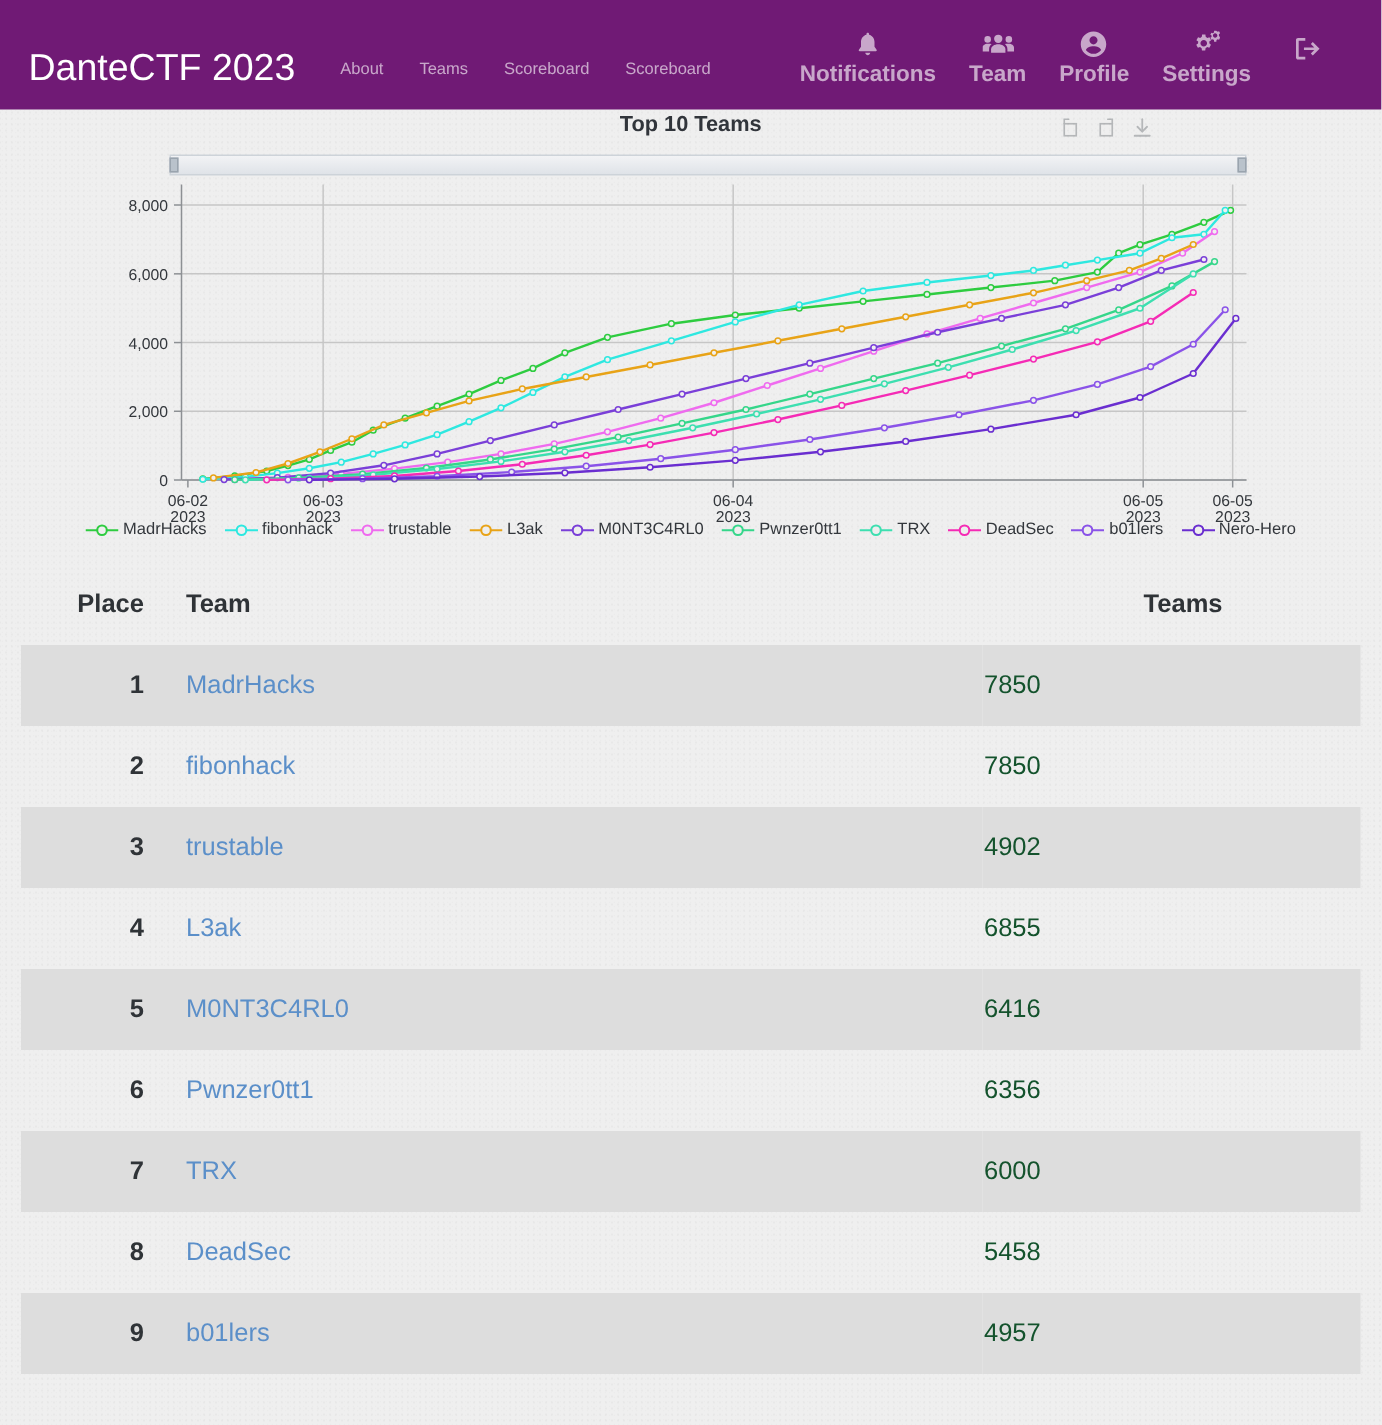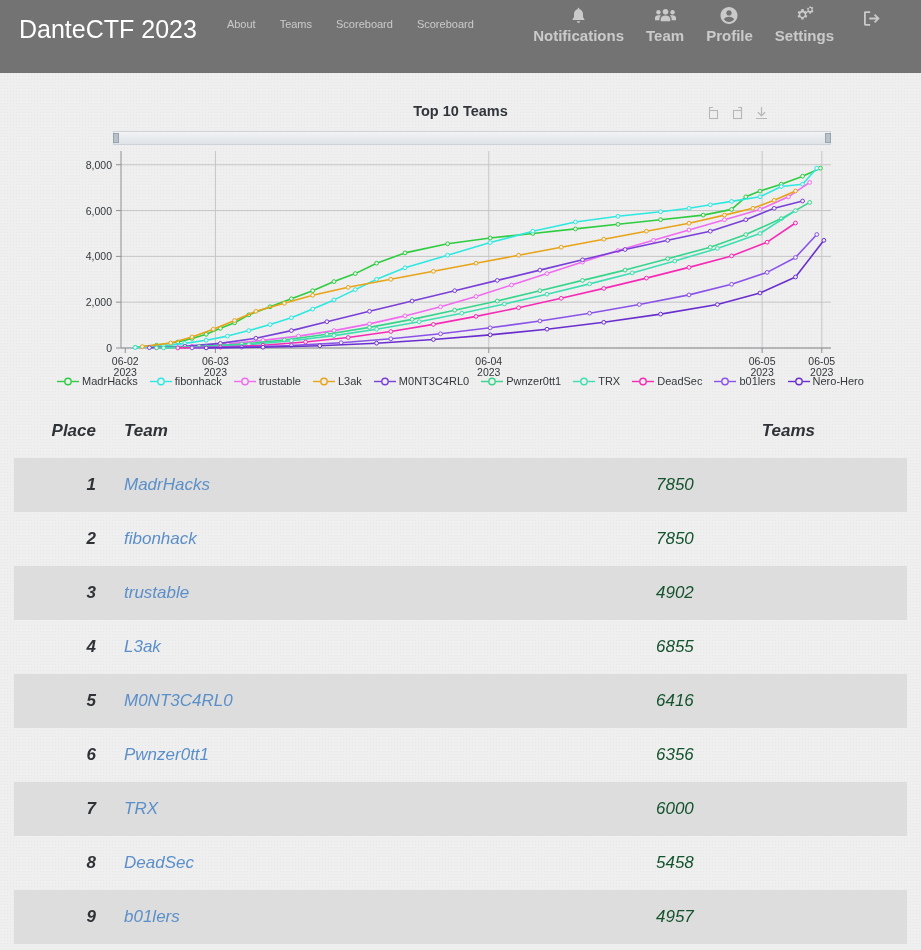--- a/index.html
+++ b/index.html
@@ -15,25 +15,25 @@
       radial-gradient(rgba(0,0,0,0.035) 0.5px, transparent 0.5px),
       radial-gradient(rgba(0,0,0,0.028) 0.5px, transparent 0.5px);
     background-size: 3px 3px, 4px 4px;
     background-position: 0 0, 2px 1px;
     font-family: "Liberation Sans", sans-serif;
     color: #2f3337;
   }
 
   
   .navbar {
-    background-color: #737373;
+    background-color: #701a75;
     height: 73px;
     box-sizing: border-box;
     display: flex;
-    align-items: flex-start;
+    align-items: center;
     padding: 0 14px;
     position: relative;
   }
   .brand {
     color: #ffffff;
     font-size: 25px;
     line-height: 1;
     margin-top: 17px;
     margin-left: 5px;
     margin-right: 18px;
@@ -83,21 +83,21 @@
     margin-top: 1px;
     white-space: nowrap;
   }
   .nav-icon-item.no-caption { padding-top: 3px; }
 
   
   .chart-wrap {
     position: relative;
     width: 779px;
     height: 300px;
-    margin-top: 30px;
+    margin-top: 2px;
   }
   .chart-title {
     position: absolute;
     top: 0px;
     left: 0;
     width: 921px;
     text-align: center;
     font-size: 14.5px;
     font-weight: bold;
     color: #31353b;
@@ -176,21 +176,20 @@
     margin-left: 3px;
   }
 
   
   .board {
     width: 893px;
     margin: 0 auto;
     margin-top: 18px;
     border-collapse: collapse;
     table-layout: fixed;
-    font-style: italic;
   }
   .board thead th {
     text-align: left;
     font-size: 17px;
     font-weight: bold;
     color: #2f3337;
     padding: 0 0 17px 0;
   }
   .board th.c-place { width: 82px; text-align: right; padding-right: 14px; }
   .board th.c-team  { width: auto; padding-left: 14px;}

